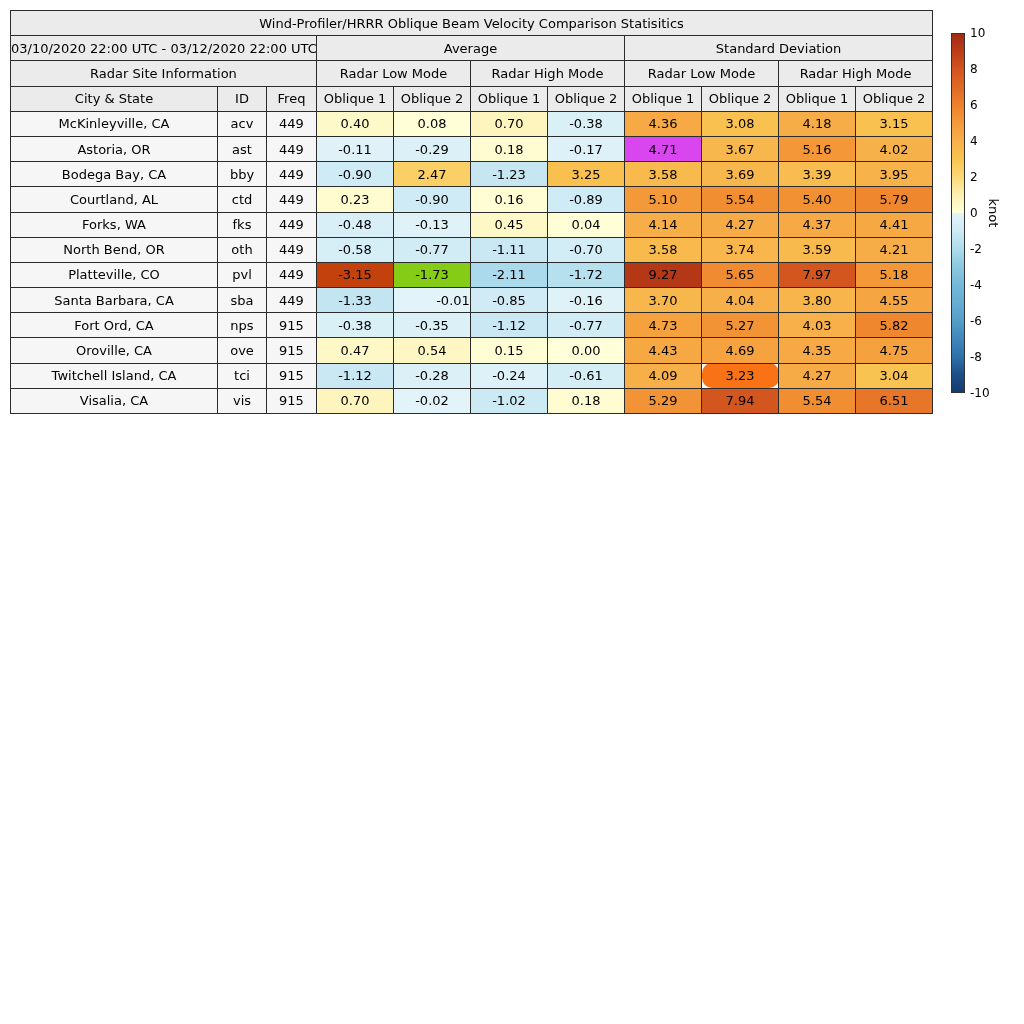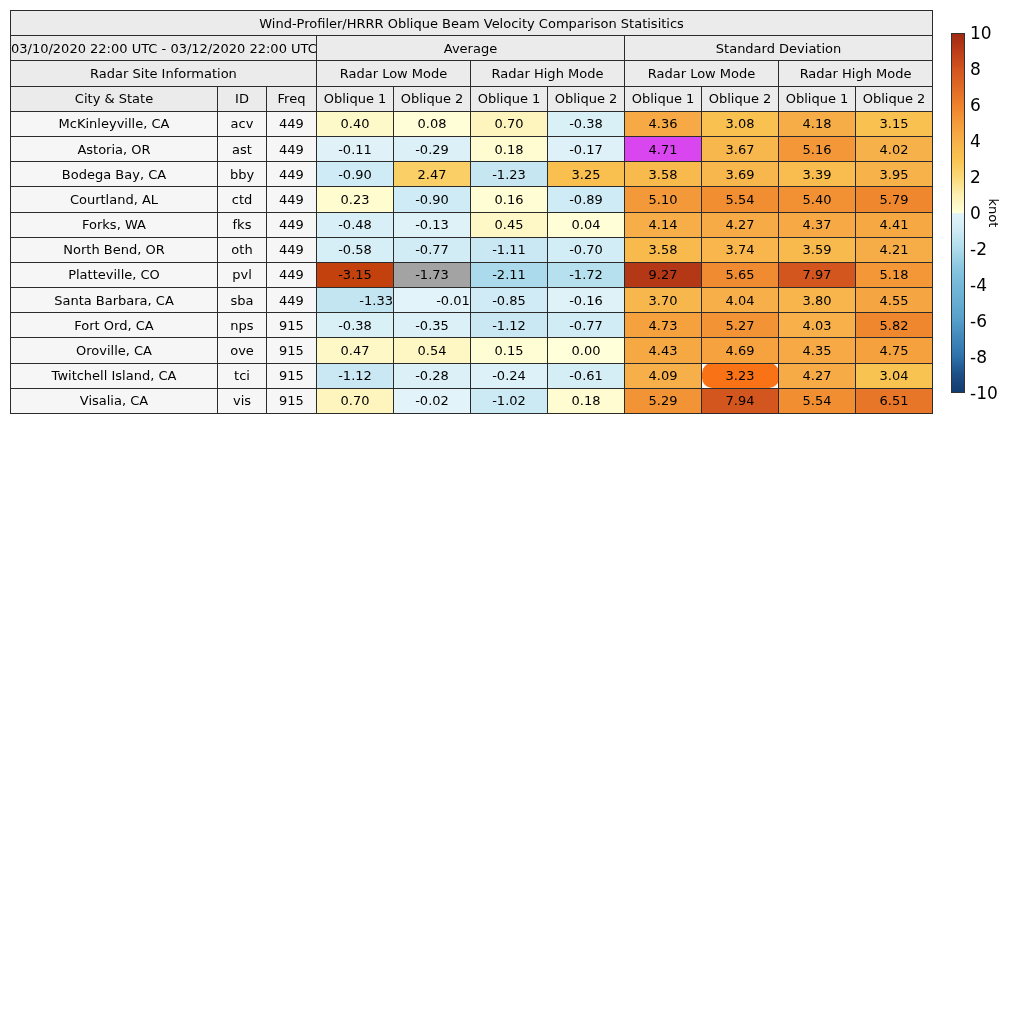--- a/index.html
+++ b/index.html
@@ -47,21 +47,21 @@
     height: 360px;
     border: 1px solid #333;
     box-sizing: border-box;
   }
   .cb-tick {
     position: absolute;
     left: 970px;
     width: 34px;
     height: 16px;
     line-height: 16px;
-    font-size: 17px;
+    font-size: 12px;
     text-align: left;
   }
   .cb-label {
     position: absolute;
     left: 993px;
     top: 213px;
     font-size: 13px;
     transform: translate(-50%, -50%) rotate(90deg);
     white-space: nowrap;
   }
@@ -192,33 +192,33 @@
           <td style="background: rgb(248, 185, 77);">3.58</td>
           <td style="background: rgb(248, 182, 76);">3.74</td>
           <td style="background: rgb(248, 185, 77);">3.59</td>
           <td style="background: rgb(246, 172, 71);">4.21</td>
         </tr>
         <tr>
           <td class="site">Platteville, CO</td>
           <td class="site">pvl</td>
           <td class="site">449</td>
           <td style="background: #c2410c;">-3.15</td>
-          <td style="background: #a3a3a3;">-1.73</td>
+          <td style="background: #84cc16;">-1.73</td>
           <td style="background: rgb(170, 218, 235);">-2.11</td>
           <td style="background: rgb(183, 224, 238);">-1.72</td>
           <td style="background: rgb(181, 56, 22);">9.27</td>
           <td style="background: rgb(240, 139, 49);">5.65</td>
           <td style="background: rgb(211, 86, 31);">7.97</td>
           <td style="background: rgb(243, 151, 55);">5.18</td>
         </tr>
         <tr>
           <td class="site">Santa Barbara, CA</td>
           <td class="site">sba</td>
           <td class="site">449</td>
-          <td style="background: rgb(195, 229, 241); text-align: right;">-1.33</td>
+          <td style="background: rgb(195, 229, 241);">-1.33</td>
           <td style="background: rgb(226, 243, 249); padding-left: 42px;">-0.01</td>
           <td style="background: rgb(208, 235, 245);">-0.85</td>
           <td style="background: rgb(223, 242, 248);">-0.16</td>
           <td style="background: rgb(248, 183, 76);">3.70</td>
           <td style="background: rgb(247, 176, 73);">4.04</td>
           <td style="background: rgb(247, 181, 75);">3.80</td>
           <td style="background: rgb(245, 165, 65);">4.55</td>
         </tr>
         <tr>
           <td class="site">Fort Ord, CA</td>

